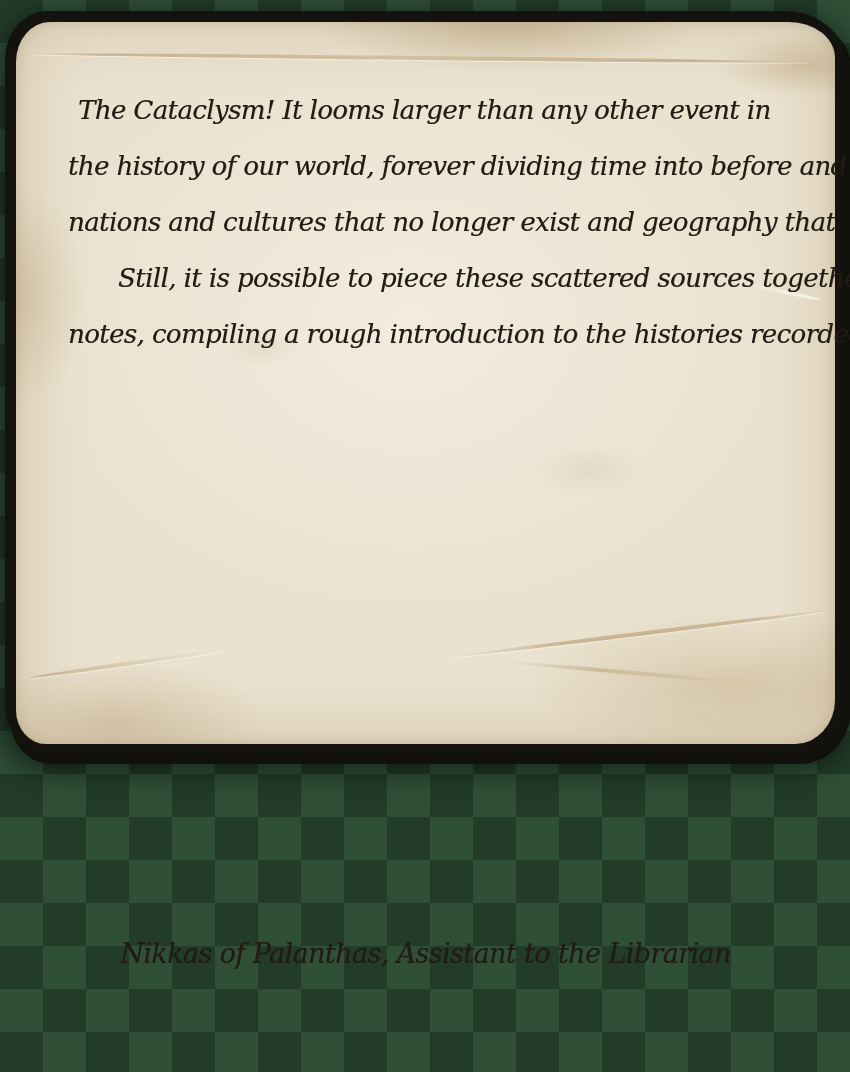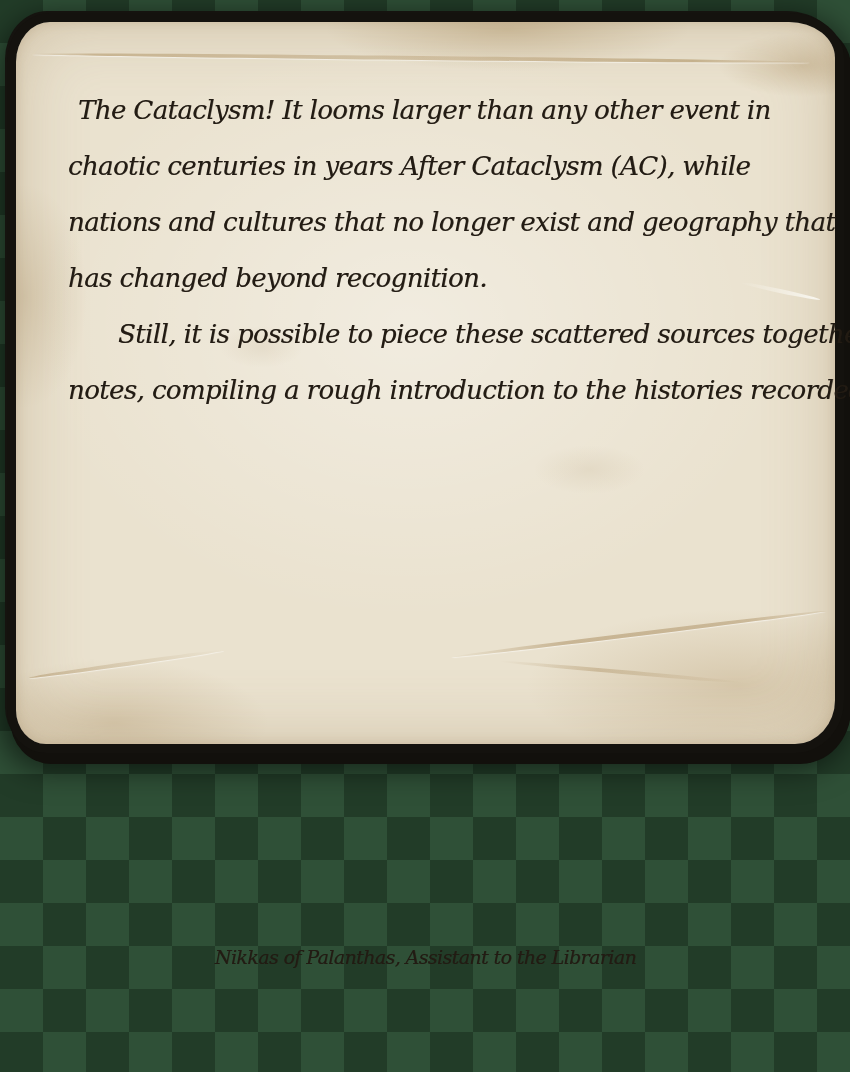--- a/index.html
+++ b/index.html
@@ -97,48 +97,47 @@
     text-shadow: 0.4px 0.3px 0.4px rgba(34, 27, 19, 0.55);
   }
   .indent-p1 { padding-left: 10px; }
   .indent-p2 { padding-left: 34px; }
   .indent-p3 { padding-left: 50px; }
   .signature {
     position: absolute;
     left: 0;
     right: 0;
     top: 916px;
-    margin: 8px;
+    margin: 0;
     text-align: center;
     white-space: nowrap;
     font-family: "DejaVu Serif", serif;
     font-style: italic;
-    font-size: 19px;
+    font-size: 27px;
     letter-spacing: -0.6px;
     color: #221b13;
     text-shadow: 0.4px 0.3px 0.4px rgba(34, 27, 19, 0.55);
   }
 </style>
 </head>
 <body>
 
 <div class="scene">
   <div class="parchment">
 
     <div class="crease crease-top"></div>
     <div class="crease crease-mid-right"></div>
     <div class="crease crease-bottom-right-1"></div>
     <div class="crease crease-bottom-right-2"></div>
     <div class="crease crease-bottom-left"></div>
 
     <div class="text-block">
       <p class="line indent-p1">The Cataclysm! It looms larger than any other event in</p>
-      <p class="line">chaotic centuries in years After Cataclysm (AC), while</p>
+      <p class="line">the history of our world, forever dividing time into before and</p>
       <p class="line">nations and cultures that no longer exist and geography that</p>
-      <p class="line">has changed beyond recognition.</p>
       <p class="line indent-p3">Still, it is possible to piece these scattered sources together.</p>
       <p class="line">notes, compiling a rough introduction to the histories recorded</p>
     </div>
 
     <p class="signature">Nikkas of Palanthas, Assistant to the Librarian</p>
 
   </div>
 </div>
 
 </body></html>

